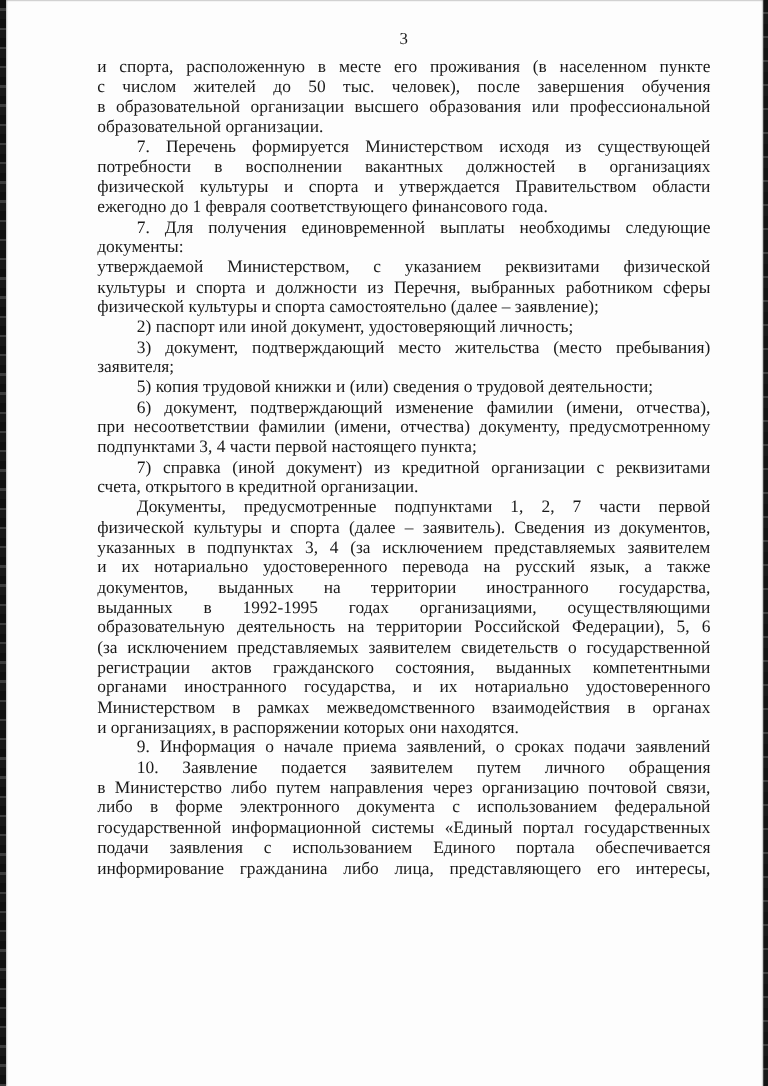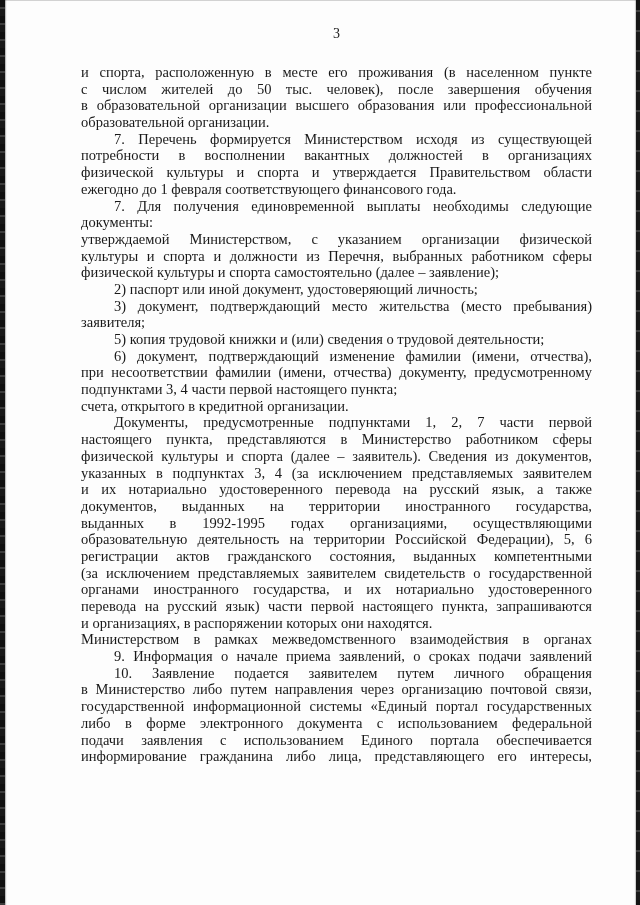--- a/index.html
+++ b/index.html
@@ -50,21 +50,21 @@
     position: absolute;
     top: 26px;
     left: 81px;
     width: 511px;
     text-align: center;
     font-size: 14px;
     line-height: 16px;
   }
   .text-block {
     position: absolute;
-    top: 64px;
+    top: 48px;
     left: 81px;
     width: 511px;
     font-size: 14.5px;
     line-height: 16.7px;
   }
   .line {
     height: 16.7px;
     overflow: hidden;
     text-align: justify;
     text-align-last: justify;
@@ -91,46 +91,45 @@
       <div class="line">и спорта, расположенную в месте его проживания (в населенном пункте</div>
       <div class="line">с числом жителей до 50 тыс. человек), после завершения обучения</div>
       <div class="line">в образовательной организации высшего образования или профессиональной</div>
       <div class="line end">образовательной организации.</div>
       <div class="line indent">7. Перечень формируется Министерством исходя из существующей</div>
       <div class="line">потребности в восполнении вакантных должностей в организациях</div>
       <div class="line">физической культуры и спорта и утверждается Правительством области</div>
       <div class="line end">ежегодно до 1 февраля соответствующего финансового года.</div>
       <div class="line indent">7. Для получения единовременной выплаты необходимы следующие</div>
       <div class="line end">документы:</div>
-      <div class="line">утверждаемой Министерством, с указанием организации физической</div>
+      <div class="line">утверждаемой Министерством, с указанием реквизитами физической</div>
       <div class="line">культуры и спорта и должности из Перечня, выбранных работником сферы</div>
       <div class="line end">физической культуры и спорта самостоятельно (далее – заявление);</div>
       <div class="line indent end">2) паспорт или иной документ, удостоверяющий личность;</div>
       <div class="line indent">3) документ, подтверждающий место жительства (место пребывания)</div>
       <div class="line end">заявителя;</div>
       <div class="line indent end">5) копия трудовой книжки и (или) сведения о трудовой деятельности;</div>
       <div class="line indent">6) документ, подтверждающий изменение фамилии (имени, отчества),</div>
       <div class="line">при несоответствии фамилии (имени, отчества) документу, предусмотренному</div>
       <div class="line end">подпунктами 3, 4 части первой настоящего пункта;</div>
+      <div class="line indent">7) справка (иной документ) из кредитной организации с реквизитами</div>
       <div class="line end">счета, открытого в кредитной организации.</div>
       <div class="line indent">Документы, предусмотренные подпунктами 1, 2, 7 части первой</div>
-      <div class="line">настоящего пункта, представляются в Министерство работником сферы</div>
       <div class="line">физической культуры и спорта (далее – заявитель). Сведения из документов,</div>
       <div class="line">указанных в подпунктах 3, 4 (за исключением представляемых заявителем</div>
       <div class="line">и их нотариально удостоверенного перевода на русский язык, а также</div>
       <div class="line">документов, выданных на территории иностранного государства,</div>
       <div class="line">выданных в 1992-1995 годах организациями, осуществляющими</div>
       <div class="line">образовательную деятельность на территории Российской Федерации), 5, 6</div>
+      <div class="line">(за исключением представляемых заявителем свидетельств о государственной</div>
       <div class="line">регистрации актов гражданского состояния, выданных компетентными</div>
-      <div class="line">(за исключением представляемых заявителем свидетельств о государственной</div>
       <div class="line">органами иностранного государства, и их нотариально удостоверенного</div>
-      <div class="line">перевода на русский язык) части первой настоящего пункта, запрашиваются</div>
+      <div class="line">Министерством в рамках межведомственного взаимодействия в органах</div>
       <div class="line end">и организациях, в распоряжении которых они находятся.</div>
-      <div class="line">Министерством в рамках межведомственного взаимодействия в органах</div>
       <div class="line indent">9. Информация о начале приема заявлений, о сроках подачи заявлений</div>
       <div class="line indent">10. Заявление подается заявителем путем личного обращения</div>
       <div class="line">в Министерство либо путем направления через организацию почтовой связи,</div>
+      <div class="line">либо в форме электронного документа с использованием федеральной</div>
       <div class="line">государственной информационной системы «Единый портал государственных</div>
-      <div class="line">либо в форме электронного документа с использованием федеральной</div>
       <div class="line">подачи заявления с использованием Единого портала обеспечивается</div>
       <div class="line">информирование гражданина либо лица, представляющего его интересы,</div>
     </div>
 </div>
 
 </body></html>

